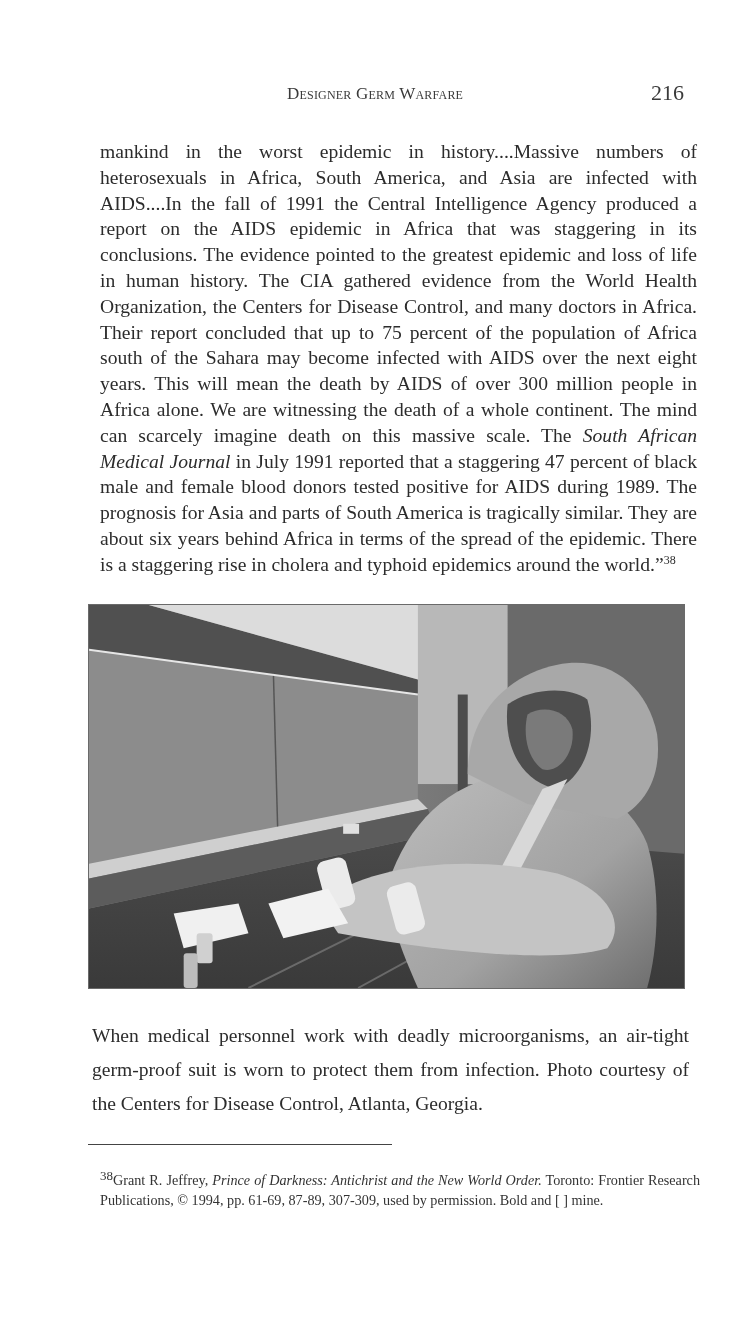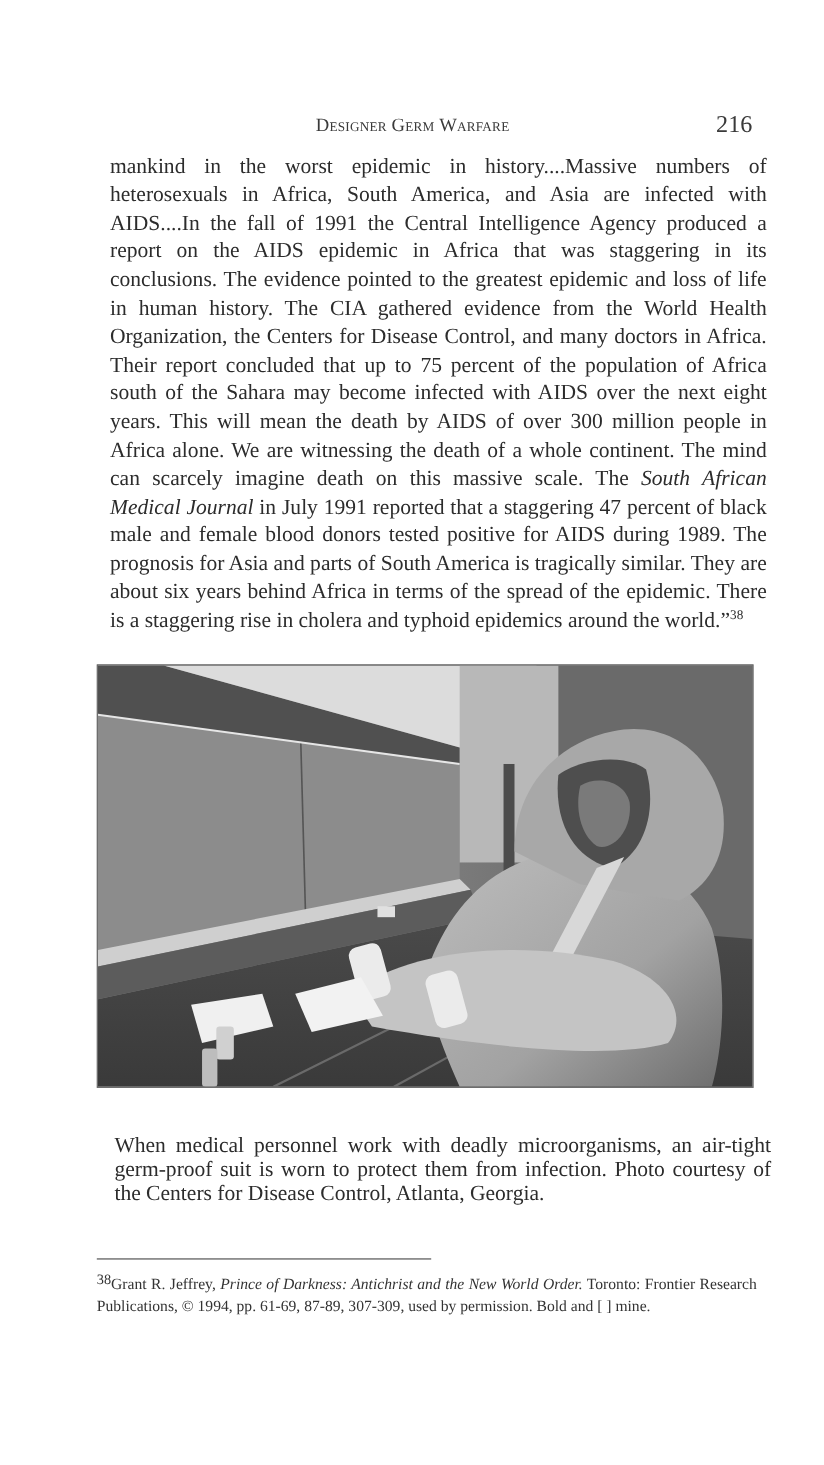--- a/index.html
+++ b/index.html
@@ -14,21 +14,20 @@
       overflow: hidden;
       font-family: "Liberation Serif", "DejaVu Serif", serif;
       color: #2a2a2a;
     }
     .running-head {
       position: absolute;
       top: 82px;
       left: 0;
       width: 622px;
       height: 30px;
-      margin-top: 20px;
     }
     .running-title {
       position: absolute;
       left: 287px;
       top: 2px;
       font-size: 17px;
       font-variant: small-caps;
       letter-spacing: 0.2px;
       color: #3a3a3a;
     }
@@ -73,42 +72,42 @@
       display: block;
       width: 100%;
       height: 100%;
     }
     .caption {
       position: absolute;
       left: 88px;
       top: 1015px;
       width: 597px;
       font-size: 19.6px;
-      line-height: 22px;
+      line-height: 34px;
       text-align: justify;
-      margin: 16px;
+      margin: 4px;
       color: #2c2c2c;
     }
     .footnote-rule {
       position: absolute;
       left: 88px;
       top: 1144px;
       width: 304px;
       height: 0;
       border-top: 1px solid #444;
     }
     .footnote {
       position: absolute;
       left: 88px;
       top: 1158px;
       width: 600px;
       font-size: 14.2px;
       line-height: 20px;
       text-align: justify;
-      margin: 0;
+      margin: 12px;
       color: #333;
       font-family: Liberation Serif, serif;
     }
     .footnote .fn-marker {
       font-size: 13px;
       vertical-align: 5px;
       line-height: 0;
     }
   </style>
 </head>

